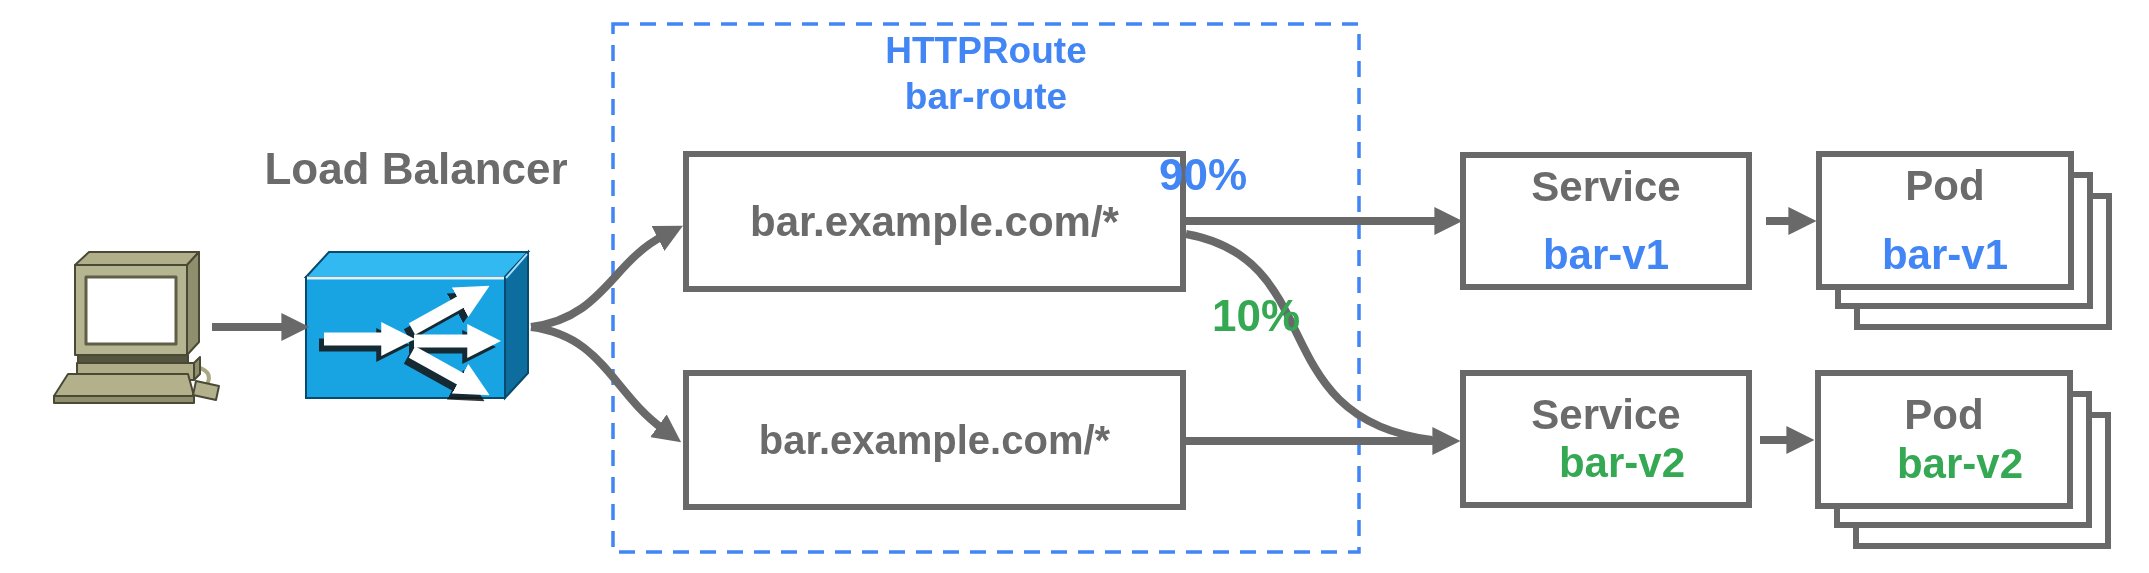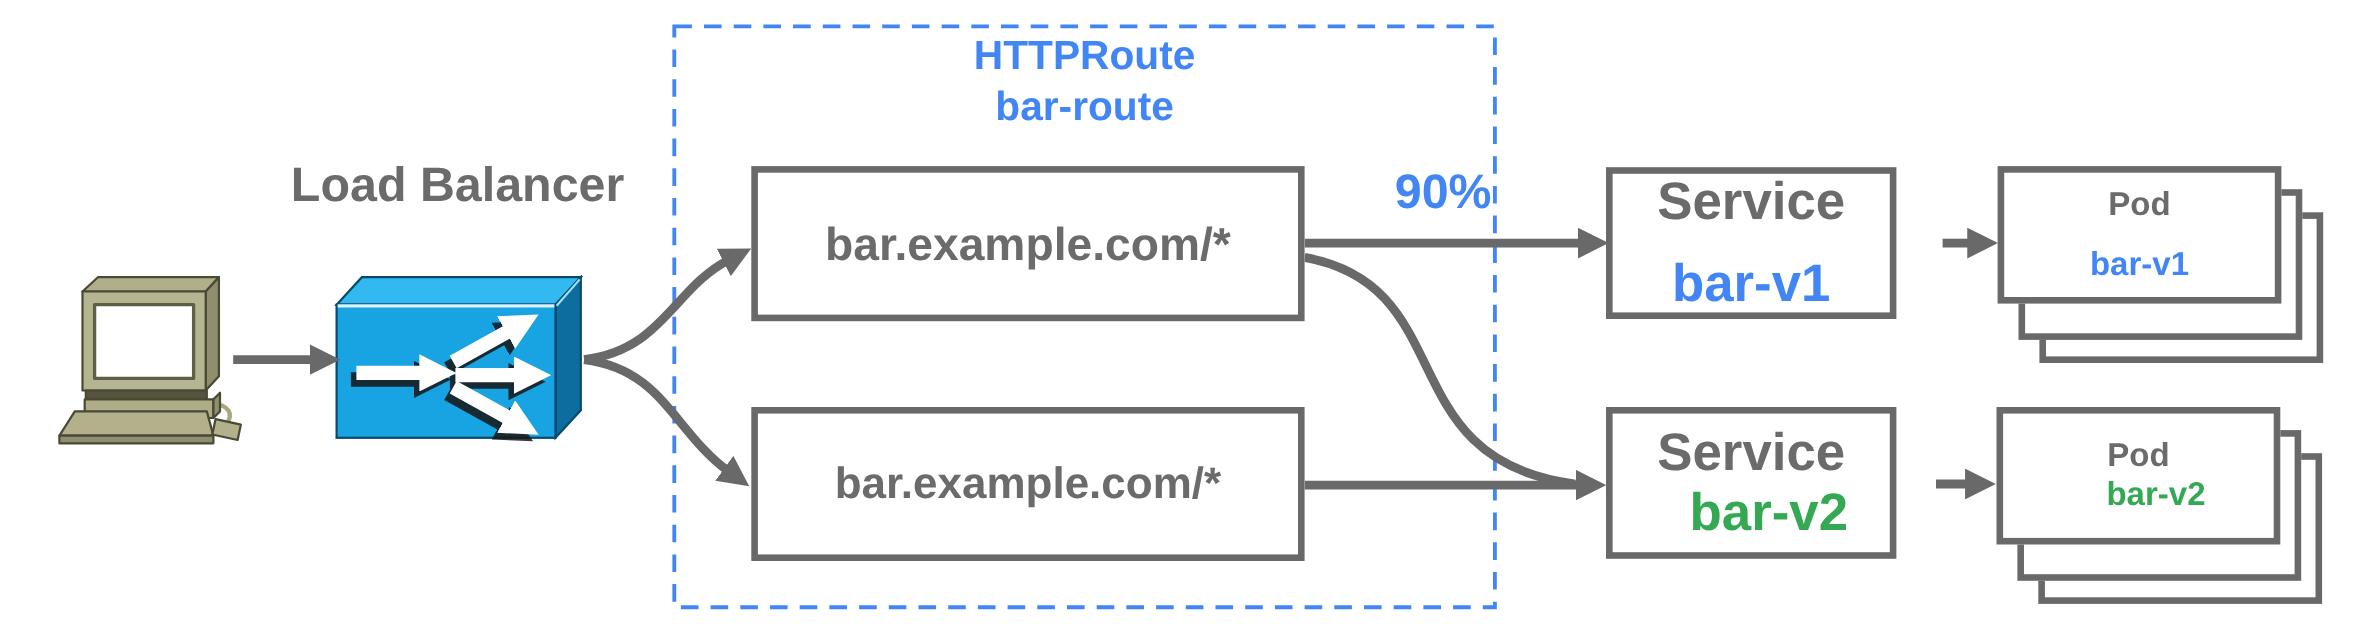--- a/index.html
+++ b/index.html
@@ -13,27 +13,27 @@
   .txt-blue{color:#4285f4;margin-top:20px;}
   .txt-green{color:#34a853;margin-left:32px;}
   .lb-label{left:240px;top:144px;width:352px;text-align:center;font-size:44px;color:#6b6b6b;}
   .route-title{left:613px;top:28px;width:746px;text-align:center;font-size:37px;line-height:1.25;color:#4285f4;}
   .node{
     background:#ffffff;border:6px solid #696969;display:flex;flex-direction:column;
     align-items:center;justify-content:center;text-align:center;
   }
   .rule1{left:683px;top:151px;width:503px;height:141px;font-size:42px;color:#6b6b6b;}
   .rule2{left:683px;top:370px;width:503px;height:140px;font-size:40px;line-height:1.32;color:#6b6b6b;}
-  .svc{width:264px;height:138px;font-size:48px;line-height:1.15;}
+  .svc{width:292px;height:138px;font-size:42px;line-height:1.15;}
   .svc1{left:1460px;top:152px;}
   .svc2{left:1460px;top:370px;}
-  .pod-main{width:258px;height:125px;font-size:30px;line-height:1.15;}
+  .pod-main{width:258px;height:139px;font-size:42px;line-height:1.15;}
   .pod-ghost{width:258px;height:137px;background:#ffffff;border:6px solid #696969;}
   .pct{width:120px;text-align:center;font-size:44px;}
-  .pct90{left:1252px;top:150px;color:#4285f4;}
+  .pct90{left:1143px;top:150px;color:#4285f4;}
   .pct10{left:1196px;top:291px;color:#34a853;}
 </style>
 </head>
 <body>
 
 <div class="canvas">
 
   <svg class="layer" width="2149" height="573" viewBox="0 0 2149 573">
     <defs>
       <marker id="mGray" viewBox="0 0 10 10" refX="2" refY="5" markerWidth="3.5" markerHeight="3.5" orient="auto">
@@ -106,20 +106,21 @@
 
   <div class="abs node rule1">
     <div>bar.example.com/*</div>
   </div>
 
   <div class="abs node rule2">
     <div>bar.example.com/*</div>
   </div>
 
   <div class="abs pct pct90">90%</div>
+  <div class="abs pct pct10">10%</div>
 
   <div class="abs node svc svc1">
     <div class="txt-gray">Service</div>
     <div class="txt-blue">bar-v1</div>
   </div>
 
   <div class="abs node svc svc2">
     <div class="txt-gray">Service</div>
     <div class="txt-green">bar-v2</div>
   </div>

